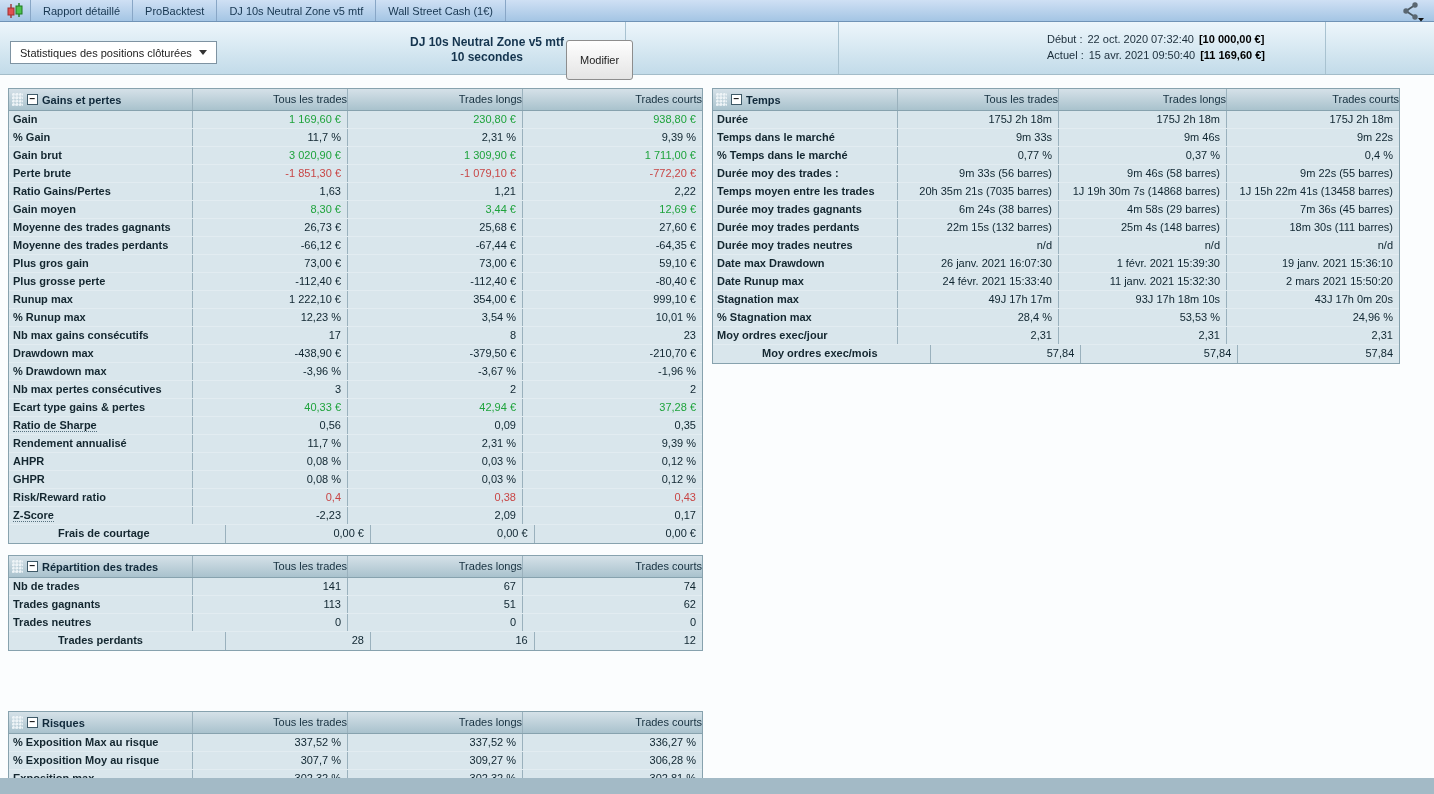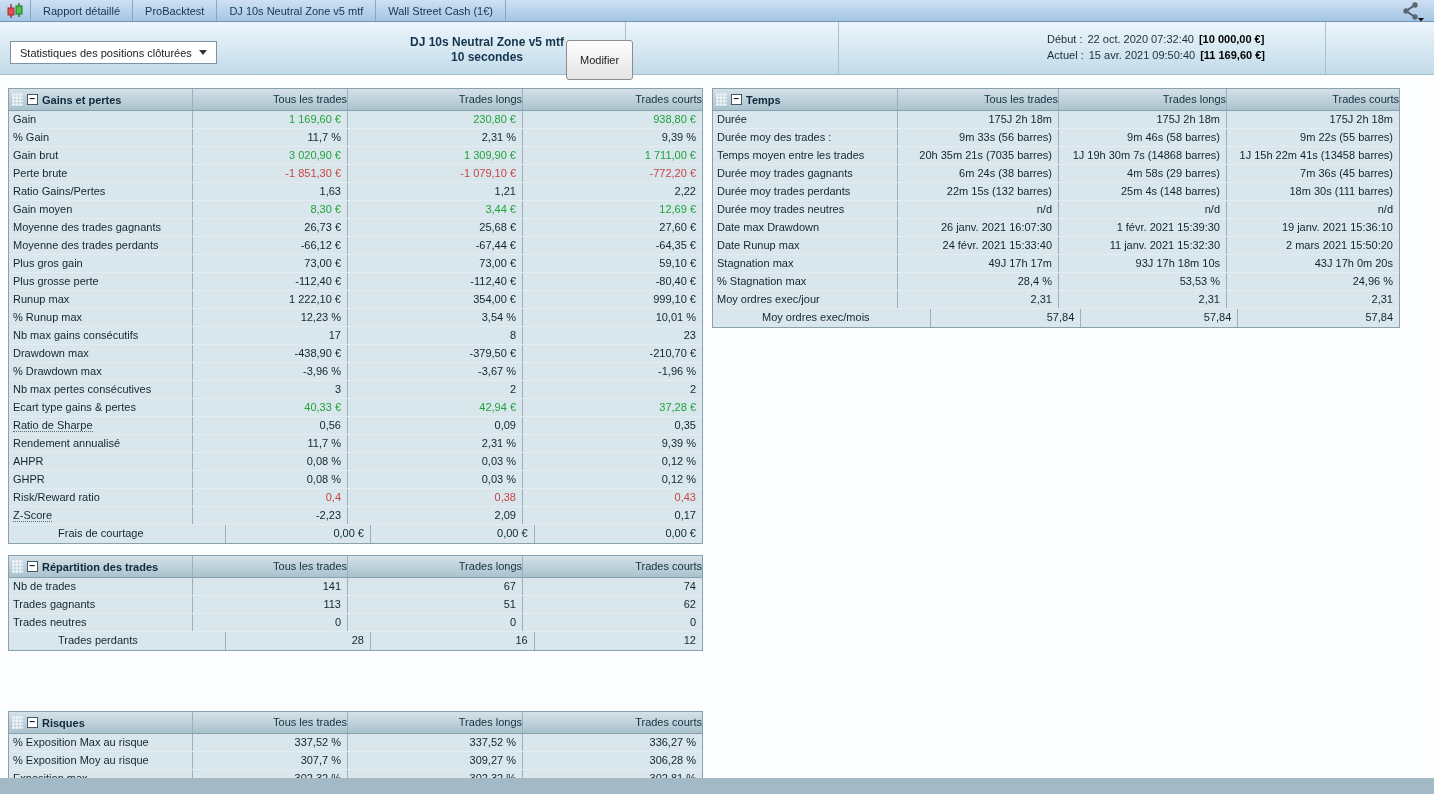--- a/index.html
+++ b/index.html
@@ -47,21 +47,21 @@
     background-size:3.4px 3.4px;cursor:move;}
   .collapse{width:11px;height:11px;flex:0 0 auto;background:#fff;border:1px solid #3f5a68;
     box-sizing:border-box;position:relative;cursor:default;}
   .collapse::before{content:"−";position:absolute;left:0;right:0;top:-2px;text-align:center;
     font-size:10px;font-weight:bold;color:#111;line-height:11px;}
   .h-col{box-sizing:border-box;text-align:right;border-left:1px solid #9ab1bd;
     color:#16303f;height:21px;line-height:20px;white-space:nowrap;overflow:hidden;}
   .trow{display:flex;height:18px;line-height:17px;box-sizing:border-box;
     border-bottom:1px solid #e2ecf1;}
   .trow:last-child{border-bottom:none;padding-left:45px;}
-  .c-label{padding-left:4px;color:#13262f;white-space:nowrap;overflow:hidden;box-sizing:border-box;}
+  .c-label{padding-left:4px;color:#13262f;white-space:nowrap;overflow:hidden;box-sizing:border-box;font-weight:bold;}
   .c-val{text-align:right;padding-right:6px;border-left:1px solid #9ab1bd;box-sizing:border-box;
     white-space:nowrap;overflow:hidden;color:#0f2530;}
   .pos .c-val{color:var(--pos);}
   .neg .c-val{color:var(--neg);}
   .dotted{border-bottom:1px dotted #56707e;}
   
   .tl .h-label,.tl .c-label{width:183px;}
   .tl .v0{width:155px;}.tl .v1{width:175px;}.tl .v2{width:180px;}
   
   .tt .h-label,.tt .c-label{width:184px;}
@@ -302,20 +302,32 @@
     <div class="h-col v2">Trades courts</div>
   </div>
   <div class="tbody">
       <div class="trow">
         <div class="c-label">Durée</div>
         <div class="c-val v0">175J 2h 18m</div>
         <div class="c-val v1">175J 2h 18m</div>
         <div class="c-val v2">175J 2h 18m</div>
       </div>
       <div class="trow">
+        <div class="c-label">Temps dans le marché</div>
+        <div class="c-val v0">9m 33s</div>
+        <div class="c-val v1">9m 46s</div>
+        <div class="c-val v2">9m 22s</div>
+      </div>
+      <div class="trow">
+        <div class="c-label">% Temps dans le marché</div>
+        <div class="c-val v0">0,77 %</div>
+        <div class="c-val v1">0,37 %</div>
+        <div class="c-val v2">0,4 %</div>
+      </div>
+      <div class="trow">
         <div class="c-label">Durée moy des trades :</div>
         <div class="c-val v0">9m 33s (56 barres)</div>
         <div class="c-val v1">9m 46s (58 barres)</div>
         <div class="c-val v2">9m 22s (55 barres)</div>
       </div>
       <div class="trow">
         <div class="c-label">Temps moyen entre les trades</div>
         <div class="c-val v0">20h 35m 21s (7035 barres)</div>
         <div class="c-val v1">1J 19h 30m 7s (14868 barres)</div>
         <div class="c-val v2">1J 15h 22m 41s (13458 barres)</div>

